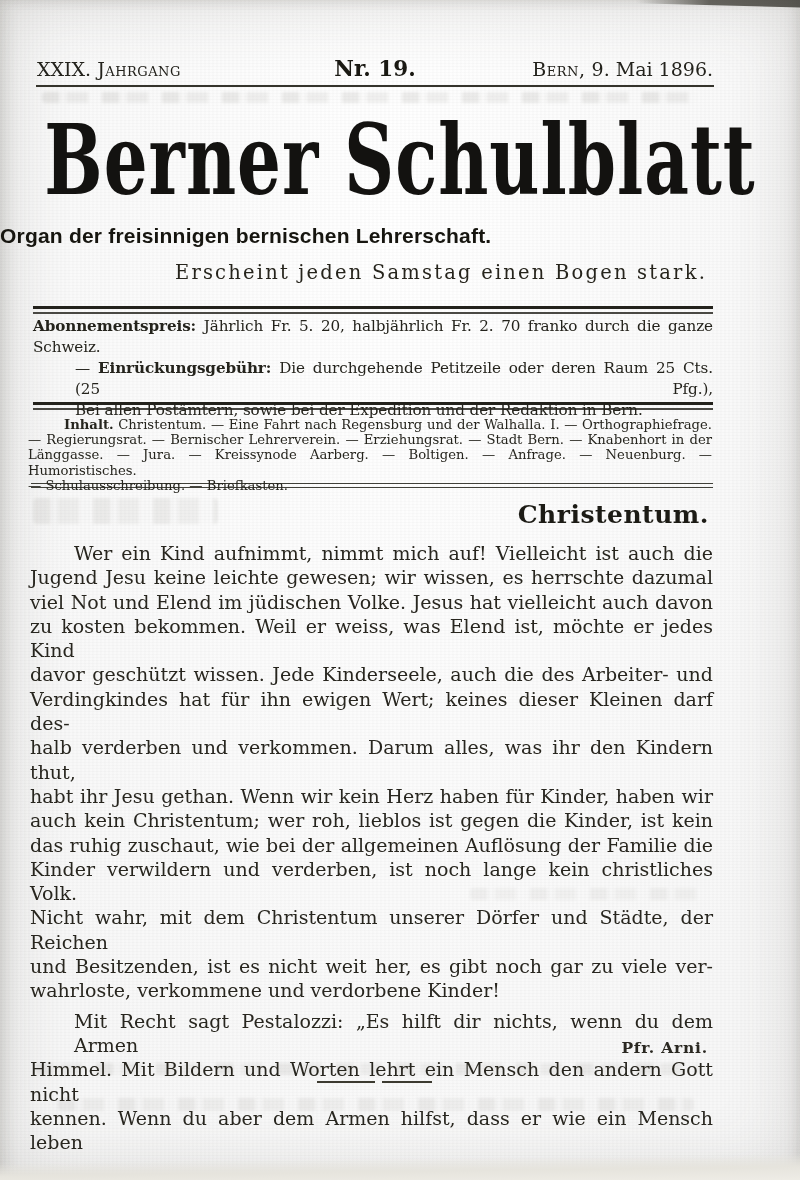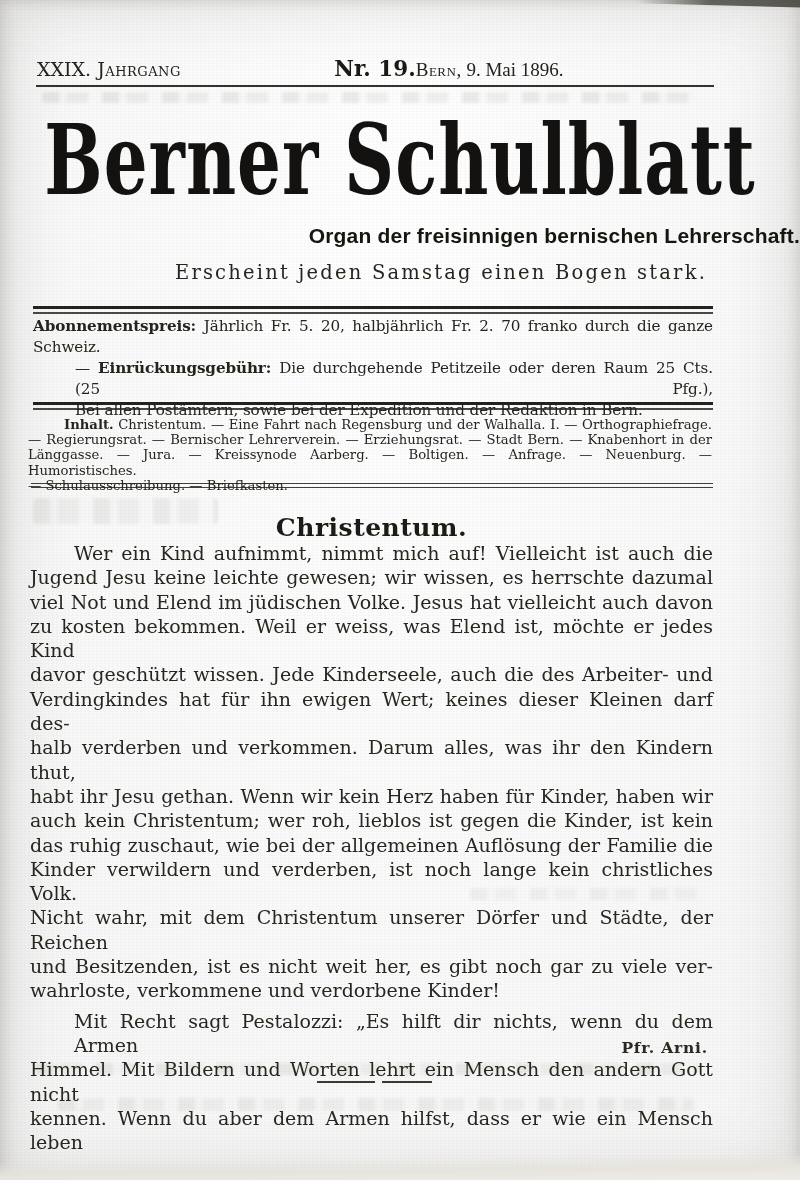--- a/index.html
+++ b/index.html
@@ -37,33 +37,33 @@
   .g4{top:1098px;left:58px;width:636px;height:13px;opacity:.40;}
   .g5{top:888px;left:470px;width:230px;height:12px;opacity:.30;}
 
   .issue-line{
     position:absolute;top:56px;left:37px;right:87px;
     display:flex;justify-content:space-between;align-items:baseline;
     font-size:19px;color:#23221c;
   }
   .issue-line .cell{flex:1;}
   .issue-line .c-mid{flex:0 0 auto;font-weight:bold;font-size:21.5px;color:#1a1913;}
-  .issue-line .c-right{font-family:Liberation Serif, serif;}
+  .issue-line .c-right{text-align:right;}
   .sc{font-variant:small-caps;letter-spacing:.5px;}
 
   .header-rule{position:absolute;top:85px;left:36px;right:86px;border-top:2px solid #35342c;}
 
   .masthead{
     position:absolute;top:102px;left:0;width:800px;margin:0;text-align:center;
     font-size:69px;font-weight:bold;color:#131210;letter-spacing:1px;white-space:nowrap;
   }
   .masthead>span{display:inline-block;transform:scaleY(1.42);transform-origin:top center;}
 
   .subtitle{
-    position:absolute;top:224px;left:0;width:800px;text-align:right;
+    position:absolute;top:224px;left:0;width:800px;text-align:left;
     font-family:"Liberation Sans","DejaVu Sans",sans-serif;
     font-weight:bold;font-size:21px;letter-spacing:.2px;color:#16150f;
   }
   .tagline{
     position:absolute;top:261px;left:0;width:800px;text-align:center;
     font-size:19.5px;letter-spacing:2.2px;color:#26241c;padding-left:41px;
   }
 
   .rule-dt{position:absolute;left:33px;right:87px;height:3px;
     border-top:3px solid #23221c;border-bottom:2px solid rgba(35,34,28,.82);}
@@ -76,21 +76,21 @@
 
   .pricing{position:absolute;top:316px;left:33px;right:87px;
     font-size:15.2px;line-height:21px;letter-spacing:-.1px;color:#24231c;}
   .pricing .indent{padding-left:42px;}
 
   .contents{position:absolute;top:417px;left:28px;right:88px;
     font-size:13.2px;line-height:15.2px;color:#26251e;}
   .contents .indent{padding-left:36px;}
 
   .article-title{
-    position:absolute;top:496px;left:30px;right:87px;margin:17px;text-align:center;
+    position:absolute;top:496px;left:30px;right:87px;margin:4px;text-align:right;
     font-size:25px;font-weight:bold;letter-spacing:.5px;color:#1c1b15;
   }
 
   .body-text{position:absolute;top:541px;left:30px;right:87px;
     font-size:19px;line-height:24.3px;color:#28261f;}
   .body-text .para + .para{margin-top:6px;}
   .body-text .indent{padding-left:44px;}
 
   .signature{position:absolute;top:1038px;right:92px;
     font-size:15.5px;font-weight:bold;letter-spacing:.8px;color:#2a2821;}

